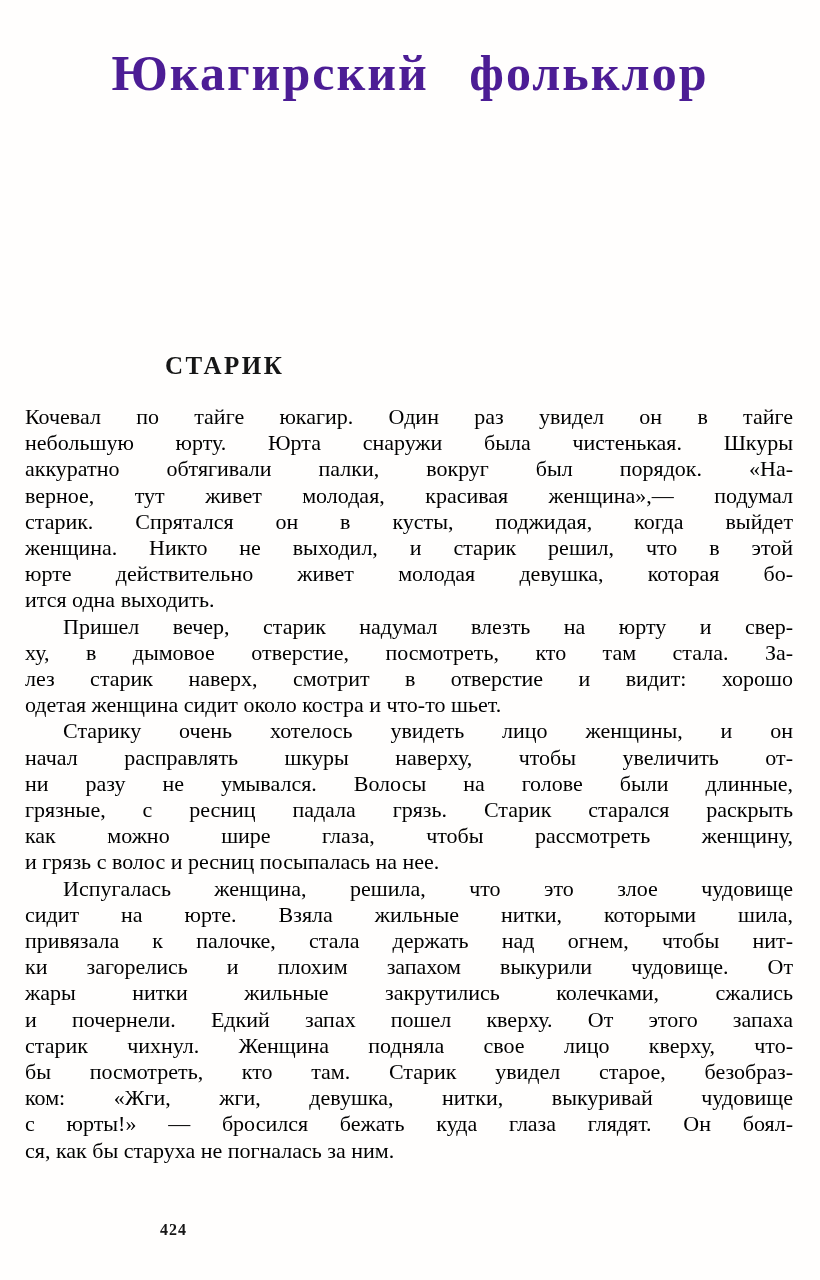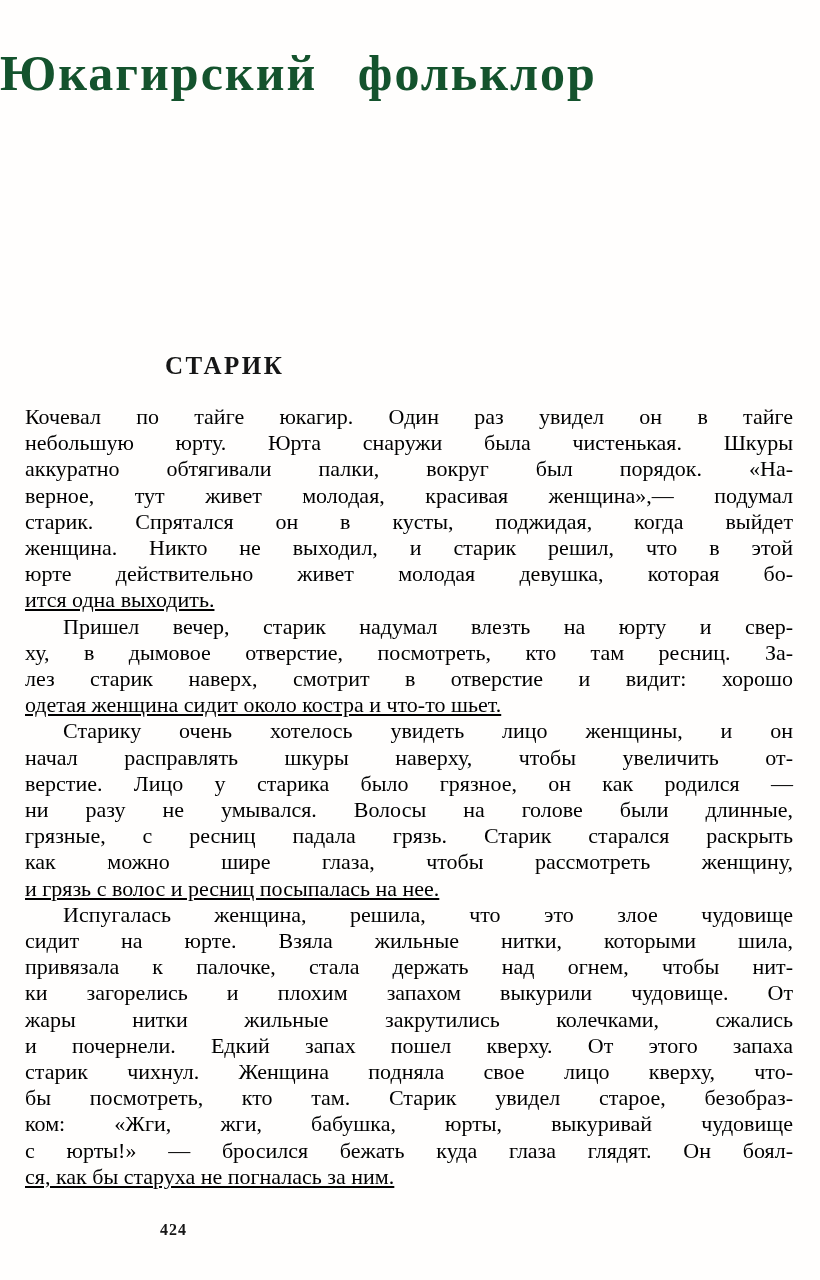--- a/index.html
+++ b/index.html
@@ -14,25 +14,26 @@
     background: #fffefd;
     color: #1b1b1b;
     font-family: "Liberation Serif", "DejaVu Serif", serif;
     overflow: hidden;
   }
   .book-title {
     position: absolute;
     top: 44px;
     left: 0;
     right: 0;
+    text-align: center;
     font-size: 50px;
     font-weight: bold;
     letter-spacing: 2px;
     word-spacing: 26px;
-    color: #14532d;
+    color: #4c1d95;
     white-space: nowrap;
   }
   .section-heading {
     position: absolute;
     top: 352px;
     left: 165px;
     font-size: 25px;
     font-weight: bold;
     letter-spacing: 2.5px;
     color: #161616;
@@ -47,21 +48,20 @@
     color: #000000;
   }
   .paragraph { margin: 0; padding: 0; }
   .line {
     text-align: justify;
     text-align-last: justify;
     white-space: normal;
   }
   .line.last {
     text-align-last: left;
-    text-decoration: underline;
   }
   .line.first-indent {
     text-indent: 38px;
   }
   .page-number {
     position: absolute;
     top: 1221px;
     left: 160px;
     font-size: 16px;
     font-weight: bold;
@@ -83,42 +83,41 @@
         <div class="line">небольшую юрту. Юрта снаружи была чистенькая. Шкуры</div>
         <div class="line">аккуратно обтягивали палки, вокруг был порядок. «На-</div>
         <div class="line">верное, тут живет молодая, красивая женщина»,— подумал</div>
         <div class="line">старик. Спрятался он в кусты, поджидая, когда выйдет</div>
         <div class="line">женщина. Никто не выходил, и старик решил, что в этой</div>
         <div class="line">юрте действительно живет молодая девушка, которая бо-</div>
         <div class="line last">ится одна выходить.</div>
       </div>
       <div class="paragraph">
         <div class="line first-indent">Пришел вечер, старик надумал влезть на юрту и свер-</div>
-        <div class="line">ху, в дымовое отверстие, посмотреть, кто там ресниц. За-</div>
+        <div class="line">ху, в дымовое отверстие, посмотреть, кто там стала. За-</div>
         <div class="line">лез старик наверх, смотрит в отверстие и видит: хорошо</div>
         <div class="line last">одетая женщина сидит около костра и что-то шьет.</div>
       </div>
       <div class="paragraph">
         <div class="line first-indent">Старику очень хотелось увидеть лицо женщины, и он</div>
         <div class="line">начал расправлять шкуры наверху, чтобы увеличить от-</div>
-        <div class="line">верстие. Лицо у старика было грязное, он как родился —</div>
         <div class="line">ни разу не умывался. Волосы на голове были длинные,</div>
         <div class="line">грязные, с ресниц падала грязь. Старик старался раскрыть</div>
         <div class="line">как можно шире глаза, чтобы рассмотреть женщину,</div>
         <div class="line last">и грязь с волос и ресниц посыпалась на нее.</div>
       </div>
       <div class="paragraph">
         <div class="line first-indent">Испугалась женщина, решила, что это злое чудовище</div>
         <div class="line">сидит на юрте. Взяла жильные нитки, которыми шила,</div>
         <div class="line">привязала к палочке, стала держать над огнем, чтобы нит-</div>
         <div class="line">ки загорелись и плохим запахом выкурили чудовище. От</div>
         <div class="line">жары нитки жильные закрутились колечками, сжались</div>
         <div class="line">и почернели. Едкий запах пошел кверху. От этого запаха</div>
         <div class="line">старик чихнул. Женщина подняла свое лицо кверху, что-</div>
         <div class="line">бы посмотреть, кто там. Старик увидел старое, безобраз-</div>
-        <div class="line">ком: «Жги, жги, бабушка, юрты, выкуривай чудовище</div>
+        <div class="line">ком: «Жги, жги, девушка, нитки, выкуривай чудовище</div>
         <div class="line">с юрты!» — бросился бежать куда глаза глядят. Он боял-</div>
         <div class="line last">ся, как бы старуха не погналась за ним.</div>
       </div>
     </div>
 
   <div class="page-number">424</div>
 </div>
 
 </body></html>

